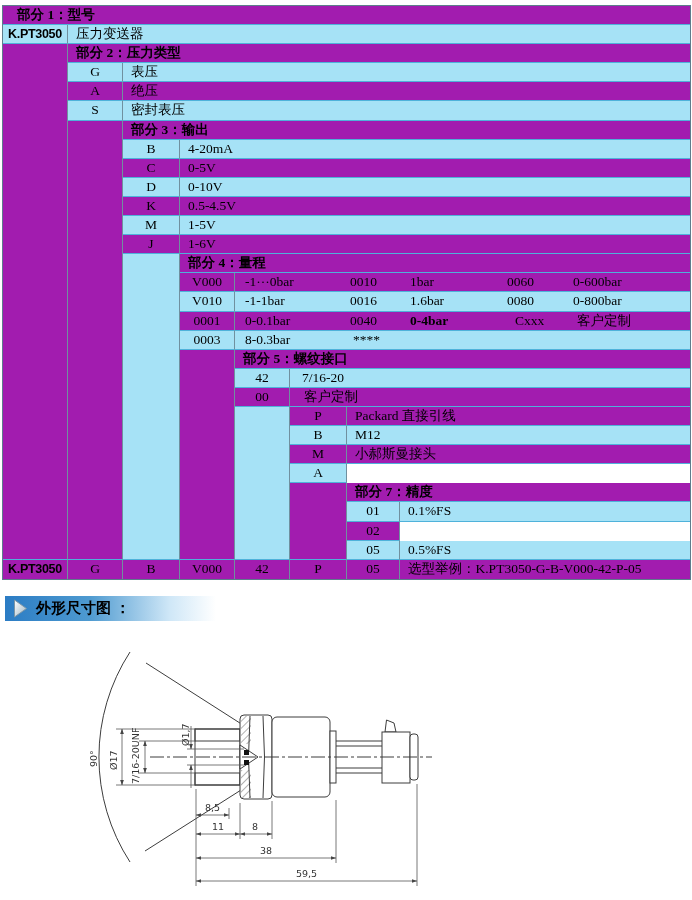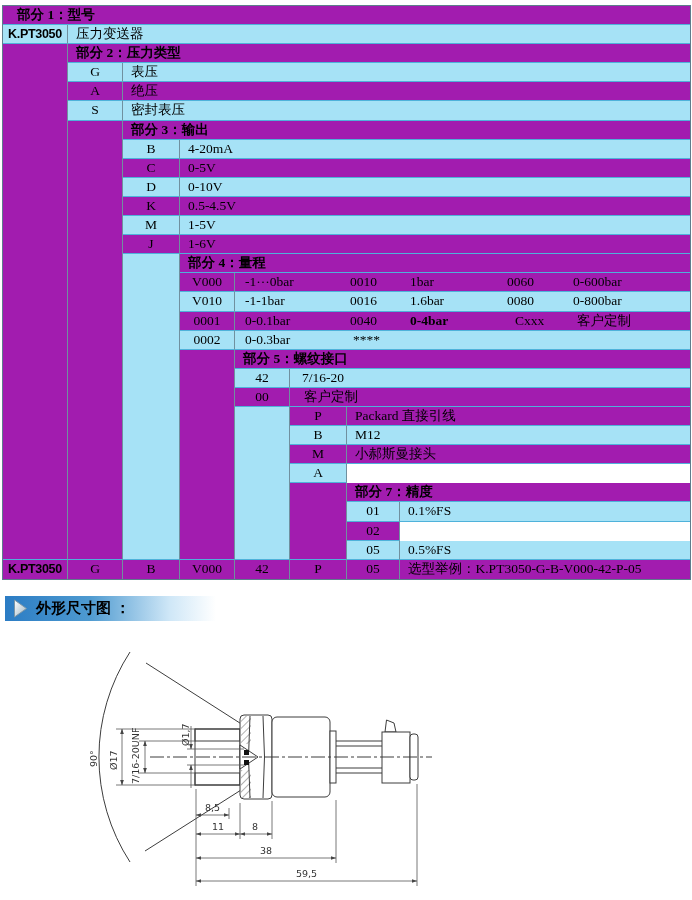--- a/index.html
+++ b/index.html
@@ -89,23 +89,23 @@
         <span class="part" style="left: 338px;">0-800bar</span>
       </div>
       <div class="cell k-code bg-w" style="grid-area: 17 / 4 / span 1 / span 1;">0001</div>
       <div class="cell k-desc bg-w edge-r" style="grid-area: 17 / 5 / span 1 / span 4;">
         <span class="part" style="left: 10px;">0-0.1bar</span>
         <span class="part" style="left: 115px;">0040</span>
         <span class="part" style="left: 175px; font-weight: bold;">0-4bar</span>
         <span class="part" style="left: 280px;">Cxxx</span>
         <span class="part" style="left: 342px;">客户定制</span>
       </div>
-      <div class="cell k-code bg-b" style="grid-area: 18 / 4 / span 1 / span 1;">0002</div>
+      <div class="cell k-code bg-b" style="grid-area: 18 / 4 / span 1 / span 1;">0003</div>
       <div class="cell k-desc bg-b edge-r" style="grid-area: 18 / 5 / span 1 / span 4;">
-        <span class="part" style="left: 10px;">0-0.3bar</span>
+        <span class="part" style="left: 10px;">8-0.3bar</span>
         <span class="part" style="left: 118px;">****</span>
       </div>
       <div class="cell k-span bg-w" style="grid-area: 19 / 4 / span 11 / span 1;"></div>
       <div class="cell k-header bg-w edge-r" style="grid-area: 19 / 5 / span 1 / span 4;">部分 5：螺纹接口</div>
       <div class="cell k-code bg-b" style="grid-area: 20 / 5 / span 1 / span 1;">42</div>
       <div class="cell k-desc bg-b edge-r" style="grid-area: 20 / 6 / span 1 / span 3; padding-left: 12px;">7/16-20</div>
       <div class="cell k-code bg-w" style="grid-area: 21 / 5 / span 1 / span 1;">00</div>
       <div class="cell k-desc bg-w edge-r" style="grid-area: 21 / 6 / span 1 / span 3; padding-left: 14px;">客户定制</div>
       <div class="cell k-span bg-b" style="grid-area: 22 / 5 / span 8 / span 1;"></div>
       <div class="cell k-code bg-w" style="grid-area: 22 / 6 / span 1 / span 1;">P</div>

